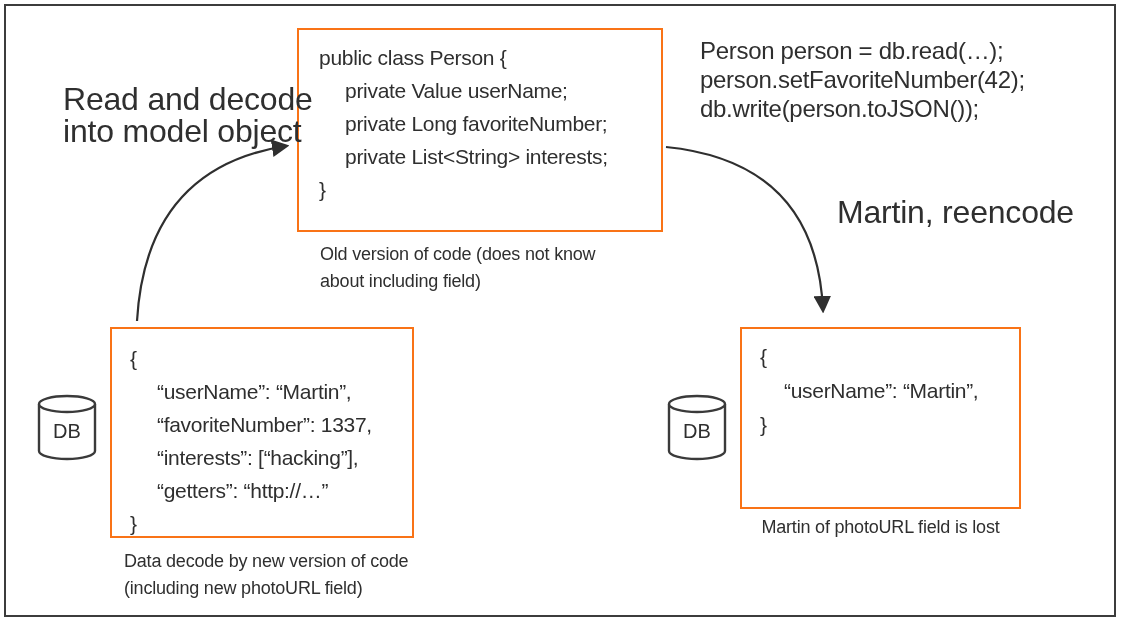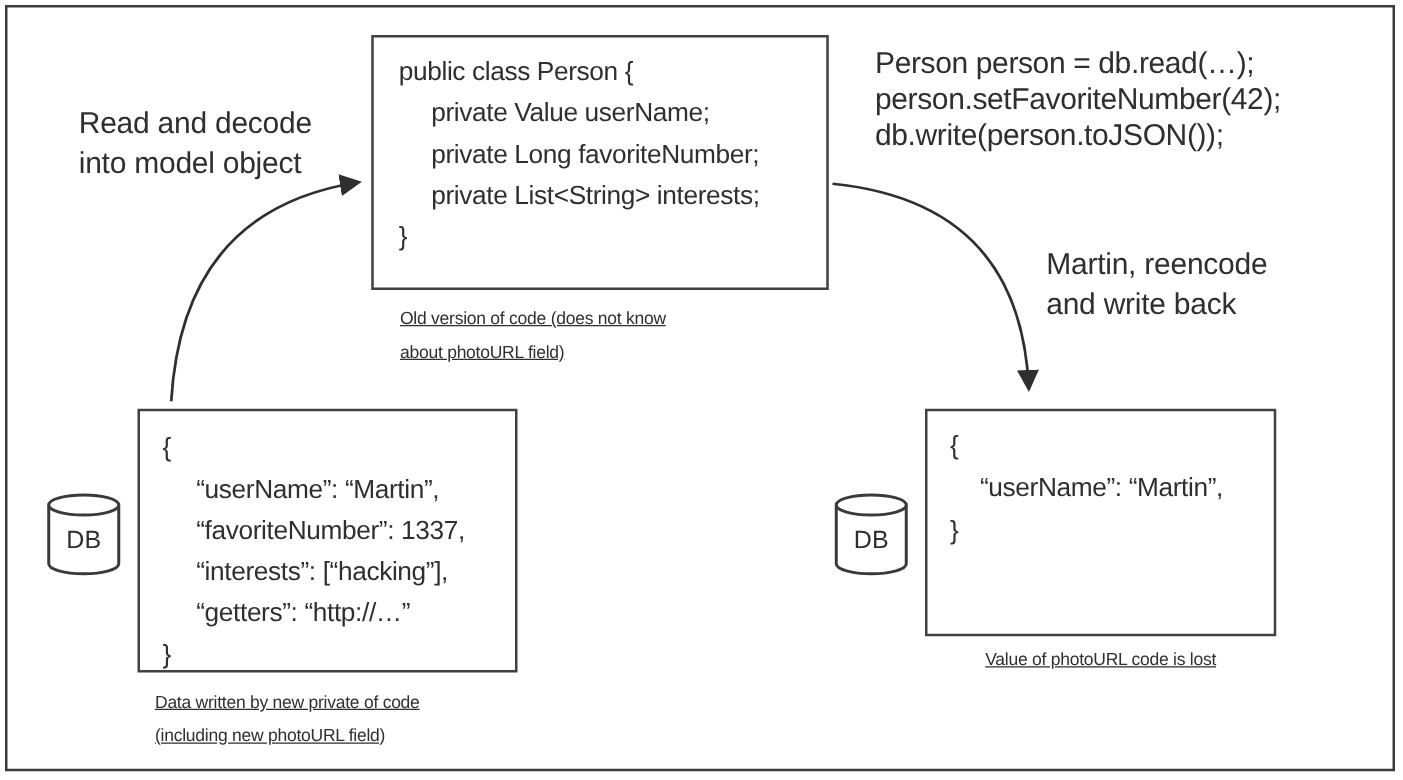--- a/index.html
+++ b/index.html
@@ -3,37 +3,37 @@
 <meta charset="utf-8">
 <style>
   html,body{margin:0;padding:0;background:#ffffff;}
   .canvas{
     position:relative;width:1122px;height:624px;background:#ffffff;
     font-family:"Liberation Sans","DejaVu Sans",sans-serif;
     color:#2f2f2f;overflow:hidden;
   }
   .frame{position:absolute;left:4px;top:4px;right:6px;bottom:7px;border:2px solid #3c3c3c;}
   .overlay{position:absolute;left:0;top:0;width:1122px;height:624px;pointer-events:none;}
-  .box{position:absolute;border:2px solid #404040;background:#ffffff;box-sizing:border-box;}
+  .box{position:absolute;border:2px solid #f97316;background:#ffffff;box-sizing:border-box;}
   .code{font-size:21px;line-height:33px;letter-spacing:-0.3px;white-space:nowrap;}
   .code-line{white-space:nowrap;}
   .ind{padding-left:26px;}
   .class-box{left:297px;top:28px;width:366px;height:204px;padding:11px 0 0 20px;}
   .json-box-left{left:110px;top:327px;width:304px;height:211px;padding:13px 0 0 18px;}
   .json-box-left .code-line{line-height:33px;}
   .json-box-right{left:740px;top:327px;width:281px;height:182px;padding:11px 0 0 18px;}
   .json-box-right .code-line{line-height:34px;}
   .json-box-left .ind{padding-left:27px;}
   .json-box-right .ind{padding-left:24px;}
-  .caption{position:absolute;font-size:14px;line-height:27px;letter-spacing:-0.2px;white-space:nowrap;text-decoration:underline;}
+  .caption{position:absolute;font-size:18px;line-height:27px;letter-spacing:-0.2px;white-space:nowrap;}
   .class-caption{left:320px;top:241px;}
   .left-caption{left:124px;top:548px;}
   .right-caption{left:740px;top:514px;width:281px;text-align:center;}
   .snippet{position:absolute;left:700px;top:36px;font-size:24px;line-height:29px;letter-spacing:-0.3px;white-space:nowrap;}
-  .arrow-label{position:absolute;font-size:24px;line-height:32px;letter-spacing:-0.2px;white-space:nowrap;}
+  .arrow-label{position:absolute;font-size:32px;line-height:32px;letter-spacing:-0.2px;white-space:nowrap;}
   .read-label{left:63px;top:83px;}
   .write-label{left:837px;top:196px;}
   .db{position:absolute;width:62px;height:68px;}
   .db-left{left:36px;top:394px;}
   .db-right{left:666px;top:394px;}
 </style>
 </head>
 <body>
 
 <div class="canvas">
@@ -52,63 +52,62 @@
 
   <div class="box class-box code">
     <div class="code-line">public class Person {</div>
     <div class="code-line ind">private Value userName;</div>
     <div class="code-line ind">private Long favoriteNumber;</div>
     <div class="code-line ind">private List&lt;String&gt; interests;</div>
     <div class="code-line">}</div>
   </div>
   <div class="caption class-caption">
     <div>Old version of code (does not know</div>
-    <div>about photoURL field)</div>
+    <div>about including field)</div>
   </div>
 
   <div class="snippet">
     <div>Person person = db.read(…);</div>
     <div>person.setFavoriteNumber(42);</div>
     <div>db.write(person.toJSON());</div>
   </div>
 
   <div class="arrow-label read-label">
     <div>Read and decode</div>
     <div>into model object</div>
   </div>
   <div class="arrow-label write-label">
     <div>Martin, reencode</div>
-    <div>and write back</div>
   </div>
 
   <svg class="db db-left" viewBox="0 0 62 68" xmlns="http://www.w3.org/2000/svg">
     <path d="M3,10 L3,57 A28,8 0 0 0 59,57 L59,10" fill="#ffffff" stroke="#3a3a3a" stroke-width="2.4"></path>
     <ellipse cx="31" cy="10" rx="28" ry="8" fill="#ffffff" stroke="#3a3a3a" stroke-width="2.4"></ellipse>
     <text x="31" y="44" text-anchor="middle" font-size="20" fill="#2f2f2f" font-family="Liberation Sans, DejaVu Sans, sans-serif">DB</text>
   </svg>
 
   <div class="box json-box-left code">
     <div class="code-line">{</div>
     <div class="code-line ind">“userName”: “Martin”,</div>
     <div class="code-line ind">“favoriteNumber”: 1337,</div>
     <div class="code-line ind">“interests”: [“hacking”],</div>
     <div class="code-line ind">“getters”: “http://…”</div>
     <div class="code-line">}</div>
   </div>
   <div class="caption left-caption">
-    <div>Data written by new private of code</div>
+    <div>Data decode by new version of code</div>
     <div>(including new photoURL field)</div>
   </div>
 
   <svg class="db db-right" viewBox="0 0 62 68" xmlns="http://www.w3.org/2000/svg">
     <path d="M3,10 L3,57 A28,8 0 0 0 59,57 L59,10" fill="#ffffff" stroke="#3a3a3a" stroke-width="2.4"></path>
     <ellipse cx="31" cy="10" rx="28" ry="8" fill="#ffffff" stroke="#3a3a3a" stroke-width="2.4"></ellipse>
     <text x="31" y="44" text-anchor="middle" font-size="20" fill="#2f2f2f" font-family="Liberation Sans, DejaVu Sans, sans-serif">DB</text>
   </svg>
 
   <div class="box json-box-right code">
     <div class="code-line">{</div>
     <div class="code-line ind">“userName”: “Martin”,</div>
     <div class="code-line">}</div>
   </div>
-  <div class="caption right-caption">Value of photoURL code is lost</div>
+  <div class="caption right-caption">Martin of photoURL field is lost</div>
 
 </div>
 
 </body></html>

